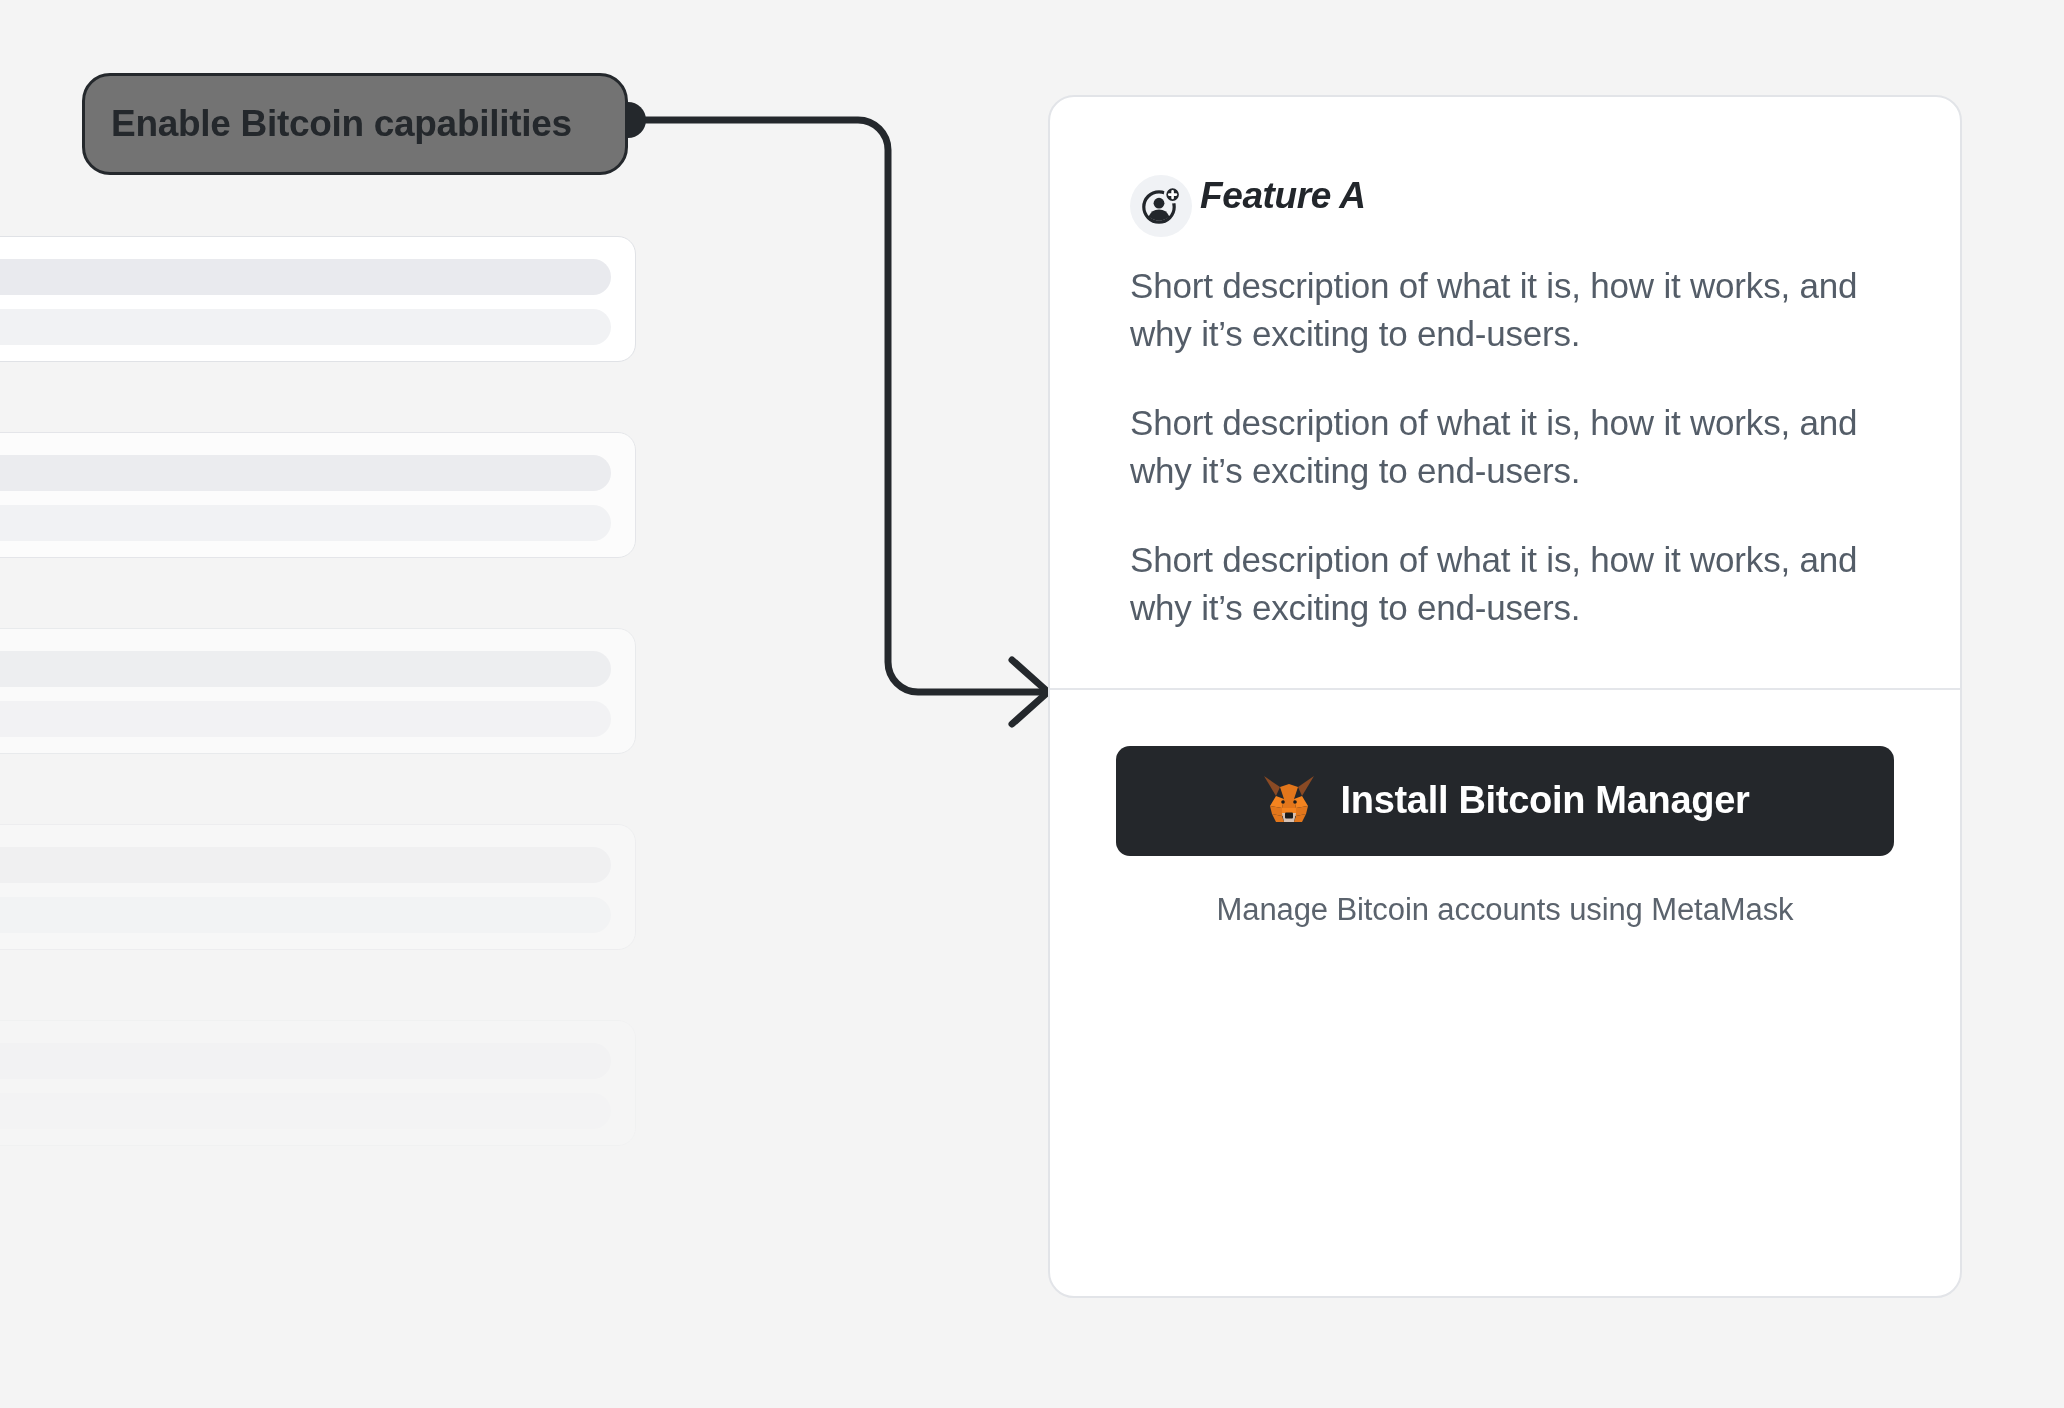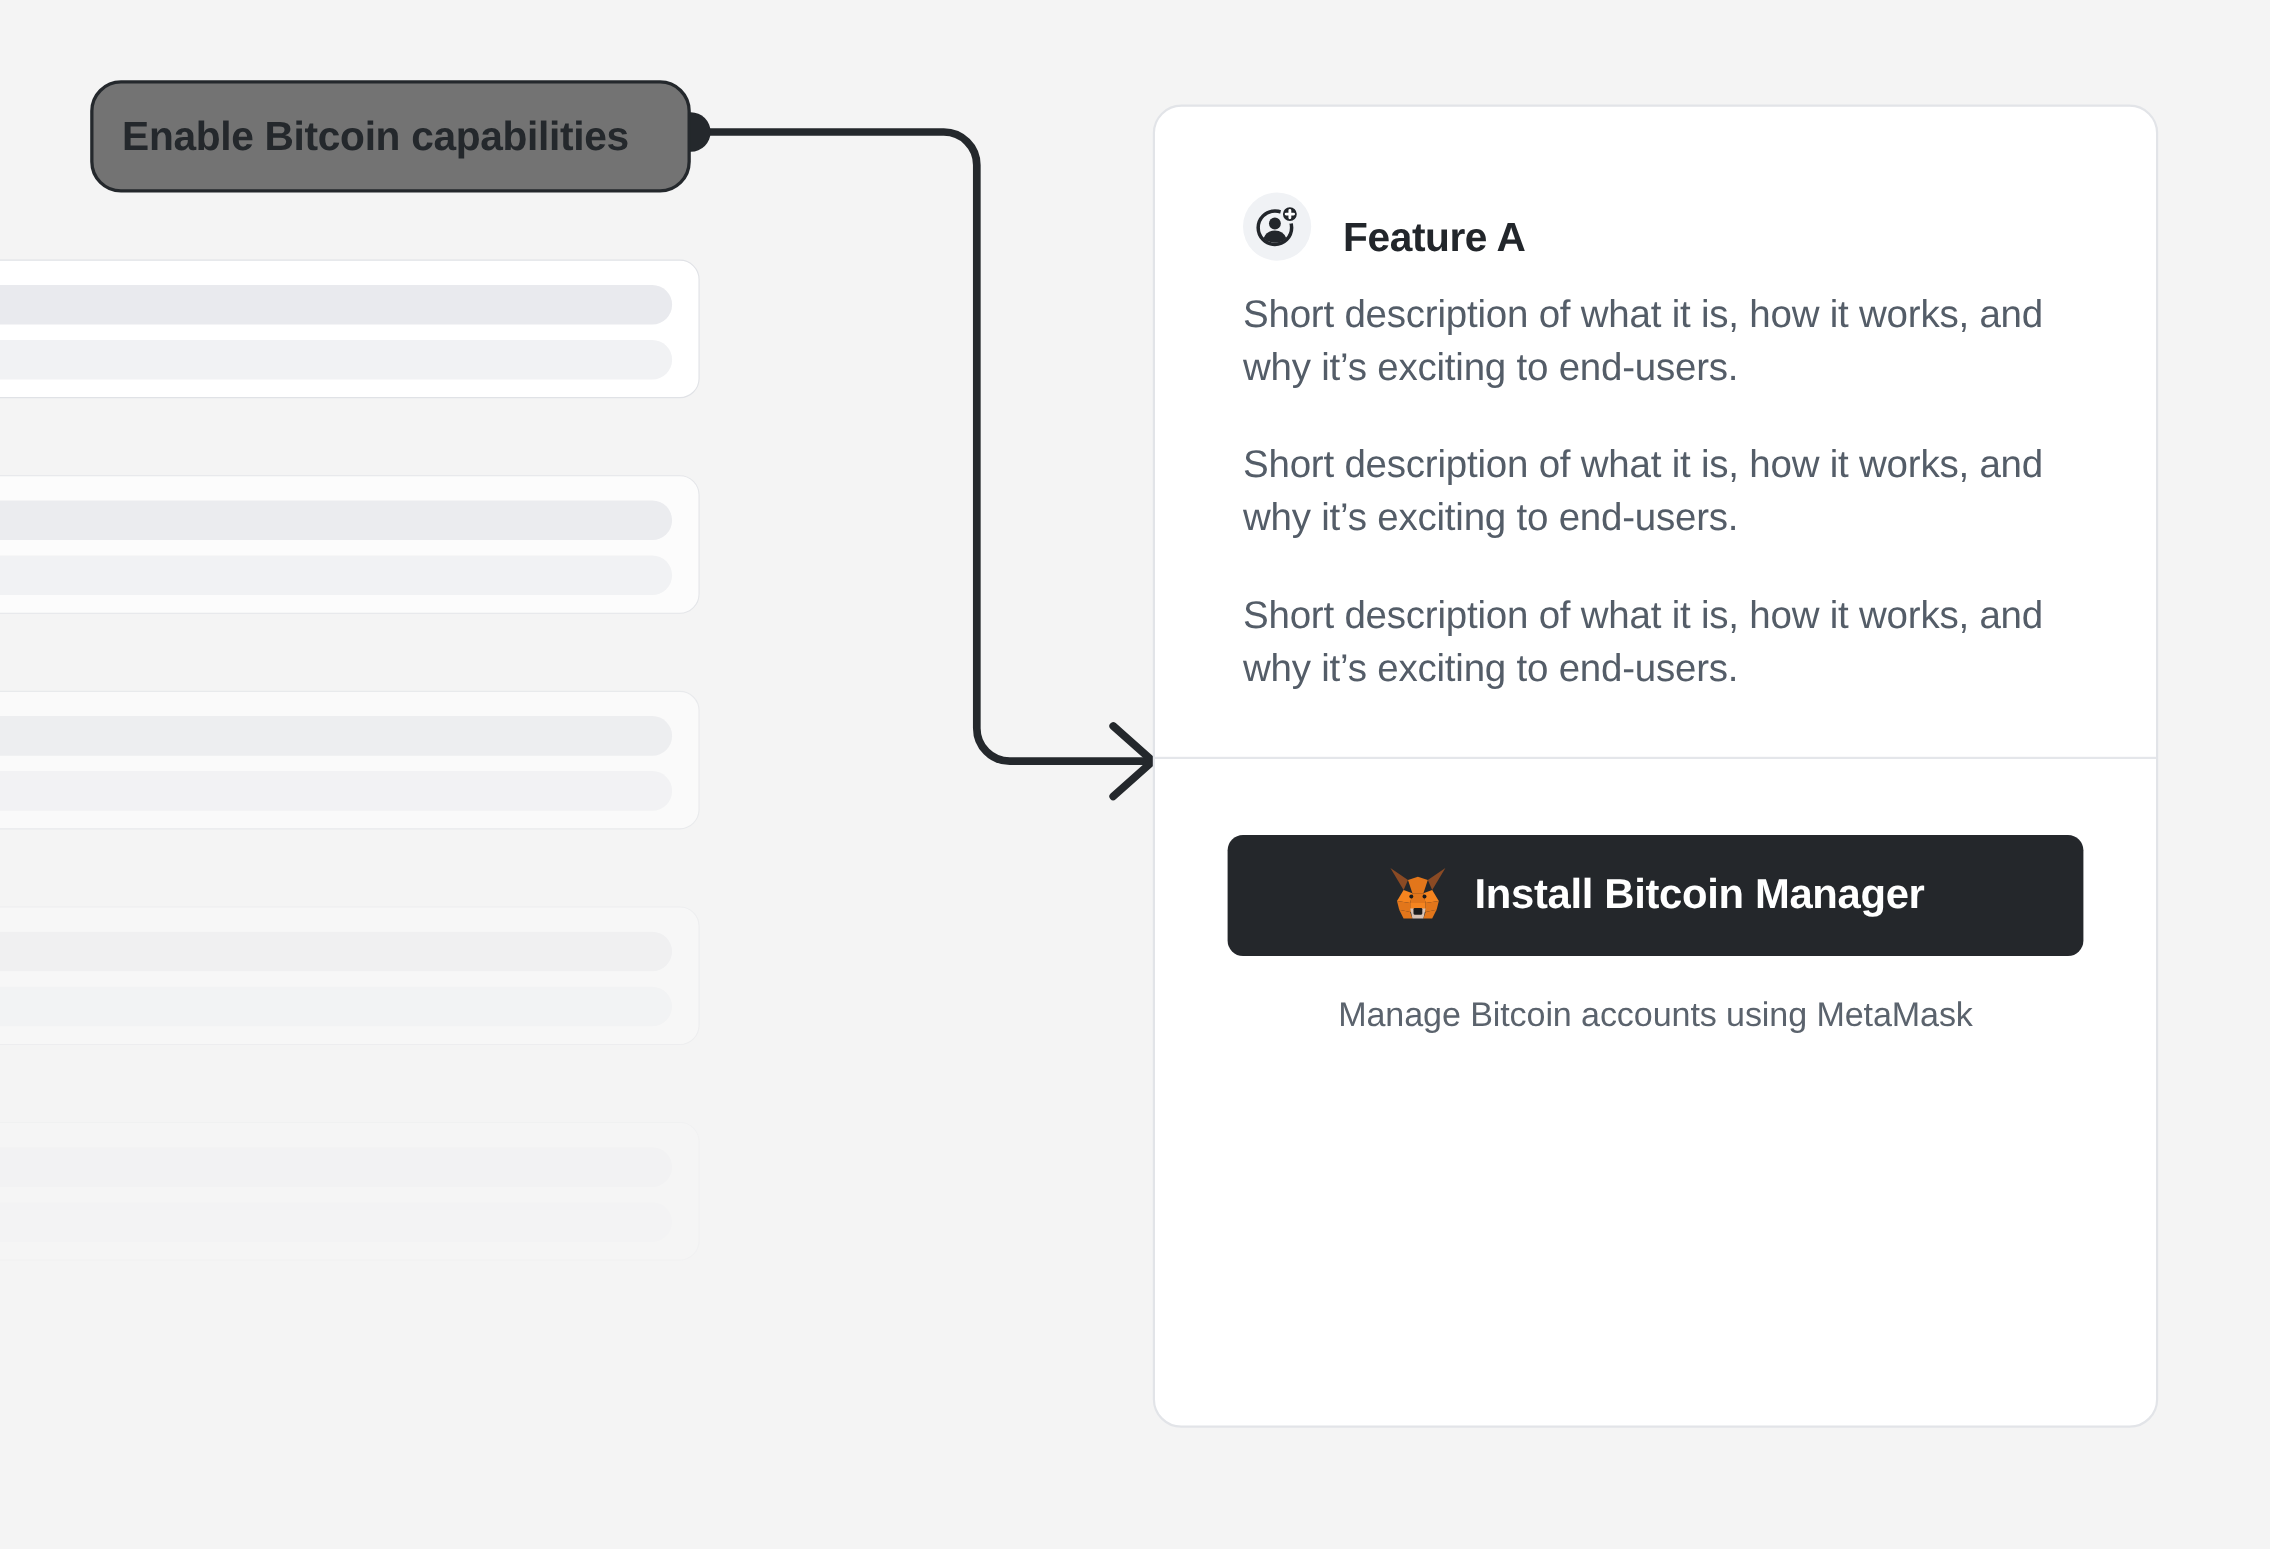--- a/index.html
+++ b/index.html
@@ -48,21 +48,21 @@
     width:914px;height:1203px;
     background:#ffffff;
     border:2px solid #e2e4e8;
     border-radius:26px;
     box-sizing:border-box;
     overflow:hidden;
   }
   .features{padding:78px 0 0 0;}
   .feature-row{padding:0 46px 0 80px;}
   .feature-row + .feature-row{margin-top:42px;}
-  .feature-head{display:flex;align-items:flex-end;gap:29px;}
+  .feature-head{display:flex;align-items:flex-start;gap:8px;font-style:italic;}
   .feature-icon{
     width:62px;height:62px;border-radius:50%;
     background:#f0f2f5;
     display:flex;align-items:center;justify-content:center;
     flex:0 0 auto;
   }
   .feature-title{
     font-size:37px;font-weight:700;color:#22262b;letter-spacing:-0.4px;
   }
   .feature-desc{
@@ -70,21 +70,21 @@
     font-size:35px;line-height:1.36;
     color:#545d68;letter-spacing:-0.2px;
     max-width:800px;
   }
 
   .card-divider{
     margin-top:56px;
     height:2px;background:#e4e6ea;width:100%;
   }
 
-  .card-footer{padding:56px 66px 0 66px;margin-top:13px;}
+  .card-footer{padding:56px 66px 0 66px;}
   .install-button{
     width:100%;height:110px;
     background:#24272b;
     border:none;border-radius:14px;
     display:flex;align-items:center;justify-content:center;gap:22px;
     cursor:pointer;
   }
   .install-label{
     font-size:38px;font-weight:700;color:#ffffff;letter-spacing:-0.3px;
   }

